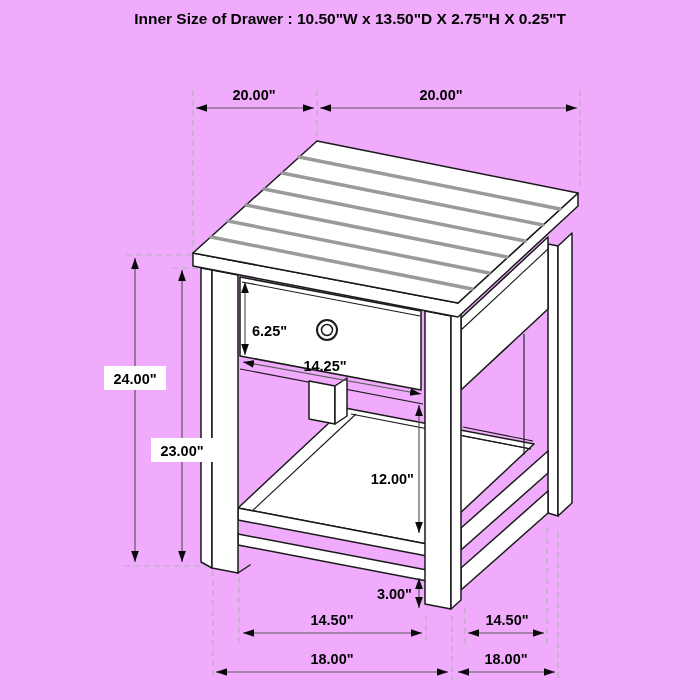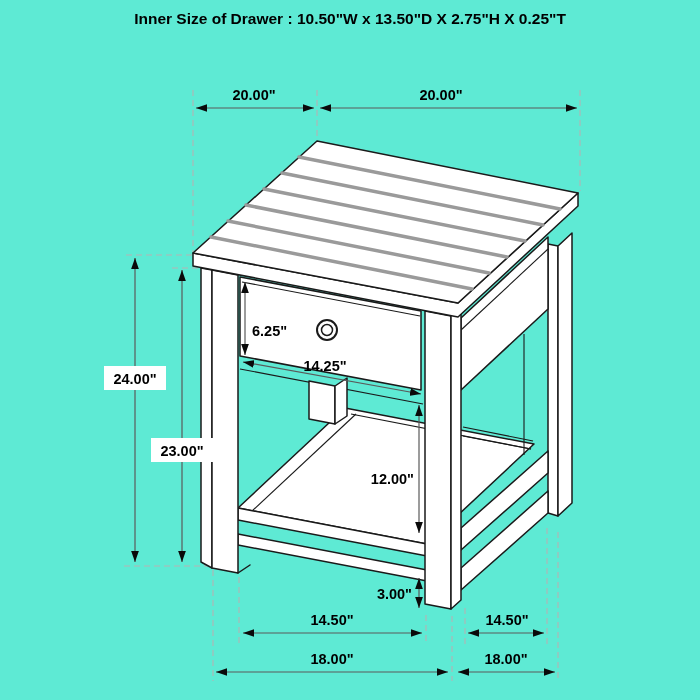--- a/index.html
+++ b/index.html
@@ -1,16 +1,16 @@
 <!DOCTYPE html>
 <html><head>
 <meta charset="utf-8">
 <style>
   html,body{margin:0;padding:0;background:#ffffff;}
-  .stage{position:relative;width:700px;height:700px;background:#5eead4;overflow:hidden;
+  .stage{position:relative;width:700px;height:700px;background:#f0abfc;overflow:hidden;
          font-family:"Liberation Sans",sans-serif;}
   svg{display:block;}
   .ttl{font:bold 15.5px "Liberation Sans",sans-serif;fill:#000000;}
   .lbl{font:bold 14.5px "Liberation Sans",sans-serif;fill:#000000;}
   .edge{stroke:#1a1a1a;stroke-width:1.5;fill:none;stroke-linejoin:round;stroke-linecap:round;}
   .face{stroke:#1a1a1a;stroke-width:1.5;fill:#ffffff;stroke-linejoin:round;}
   .thin{stroke:#1a1a1a;stroke-width:1.1;fill:none;}
   .plank{stroke:#9a9a9a;stroke-width:3.5;fill:none;stroke-linecap:round;}
   .dim{stroke:#5a5a5a;stroke-width:1.2;fill:none;}
   .dash{stroke:#b3b3b3;stroke-width:1.1;fill:none;stroke-dasharray:6 4;}

